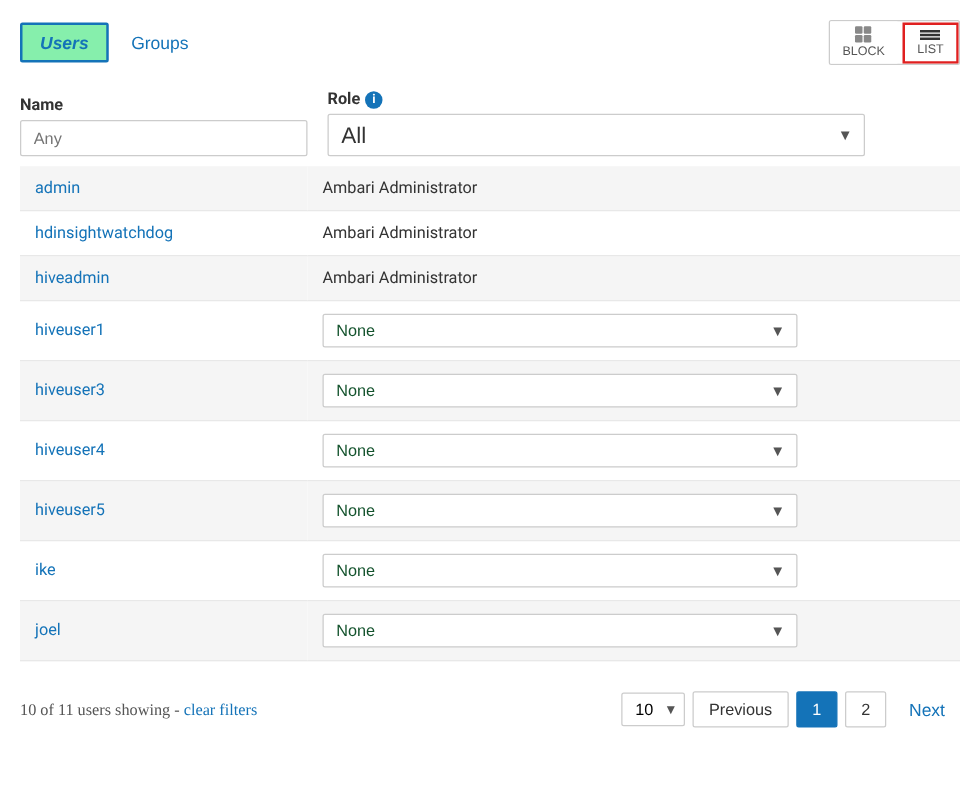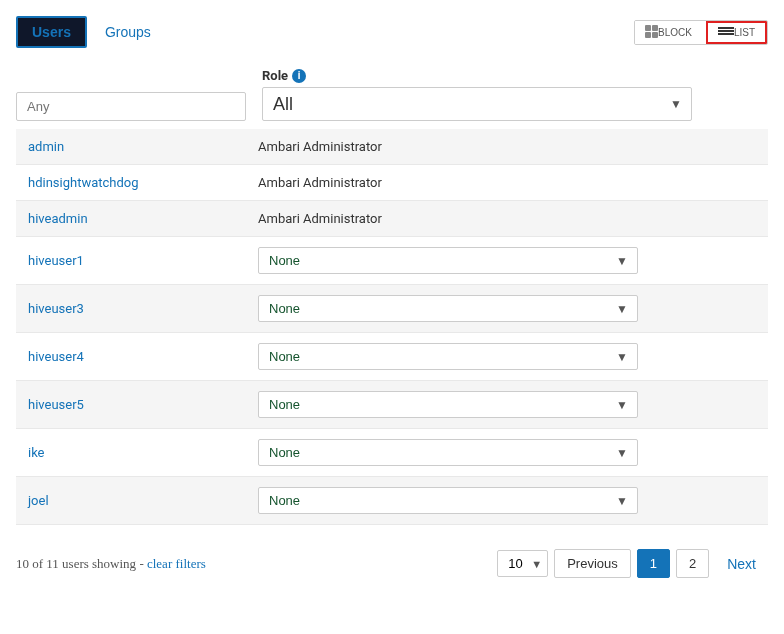--- a/index.html
+++ b/index.html
@@ -23,45 +23,47 @@
       margin-bottom: 20px;
     }
     .nav-tabs {
       display: flex;
       align-items: center;
       gap: 4px;
     }
     .nav-tab-users {
       padding: 6px 14px;
       border: 2px solid #1473b8;
-      background: #0f172a;
+      background: #86efac;
       color: #1473b8;
       font-weight: 600;
       font-size: 14px;
       cursor: pointer;
       border-radius: 2px;
+      font-style: italic;
     }
     .nav-tab-groups {
       padding: 6px 14px;
       border: none;
       background: none;
       color: #1473b8;
       font-size: 14px;
       cursor: pointer;
     }
     .view-toggle {
       display: flex;
       align-items: center;
       gap: 4px;
       border: 1px solid #ccc;
       border-radius: 2px;
       overflow: hidden;
     }
     .view-btn {
       display: flex;
+      flex-direction: column;
       align-items: center;
       justify-content: center;
       padding: 4px 10px;
       cursor: pointer;
       font-size: 10px;
       color: #555;
       background: #fff;
       border: none;
     }
     .view-btn.active {
@@ -301,20 +303,21 @@
             <span></span>
             <span></span>
         </div>
         <span>LIST</span>
       </button>
     </div>
   </div>
 
   <div class="filter-row">
     <div class="filter-col">
+      <span class="filter-label">Name</span>
       <input class="filter-input" type="text" placeholder="Any" style="">
     </div>
     <div class="filter-col">
       <span class="filter-label">
         <span>Role</span>
         <span class="info-icon">i</span>
       </span>
       <div class="filter-select-wrapper">
         <select class="filter-select">
           <option>All</option>

